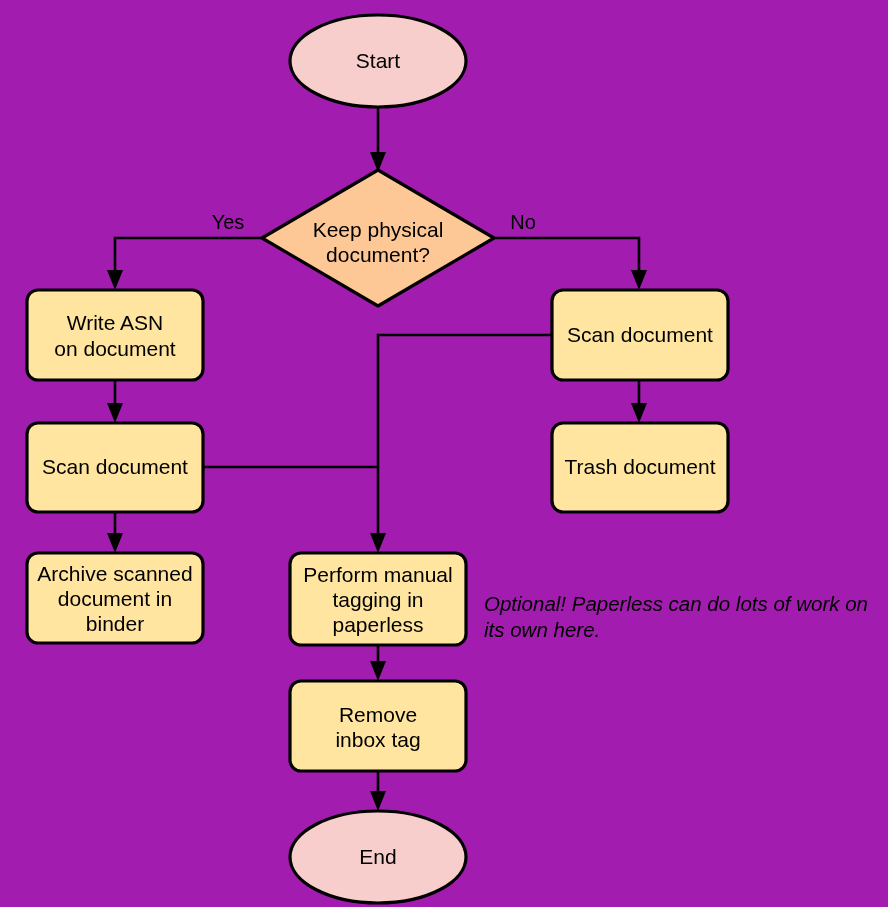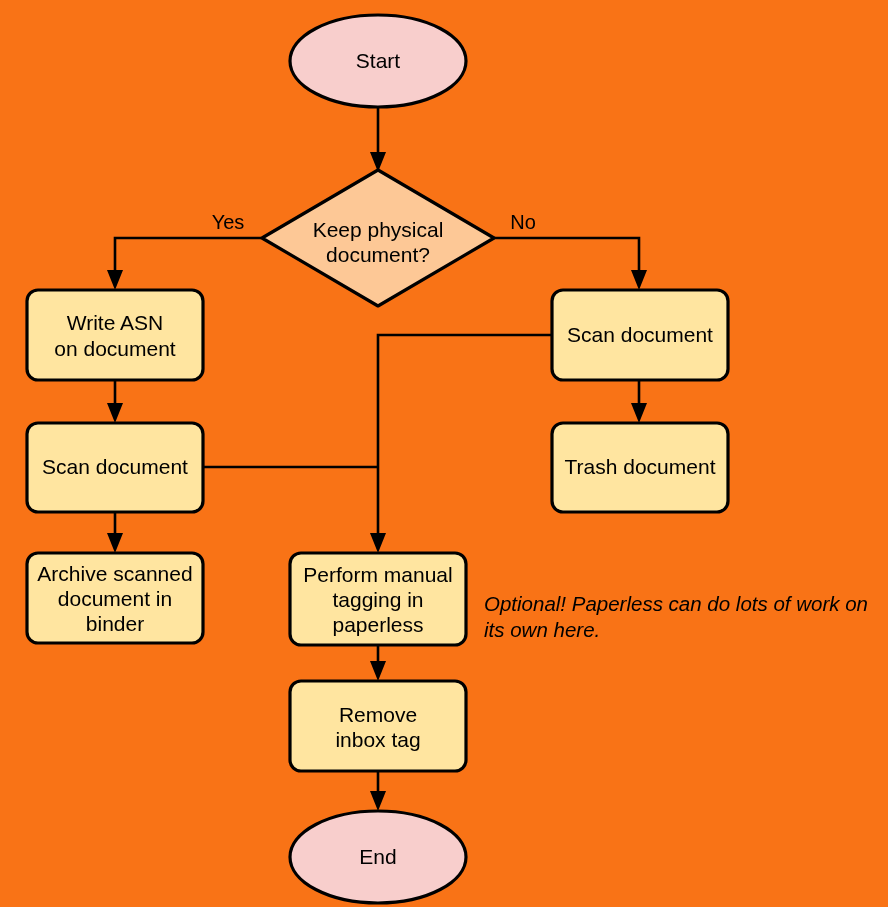--- a/index.html
+++ b/index.html
@@ -11,21 +11,21 @@
   body {
     font-family: "Liberation Sans", sans-serif;
     width: 888px;
     height: 907px;
     overflow: hidden;
   }
   #flow-root {
     position: relative;
     width: 888px;
     height: 907px;
-    background: #f97316;
+    background: #a21caf;
   }
   svg.flow-canvas {
     position: absolute;
     left: 0;
     top: 0;
     width: 888px;
     height: 907px;
   }
   .node-shape {
     stroke: #000000;

